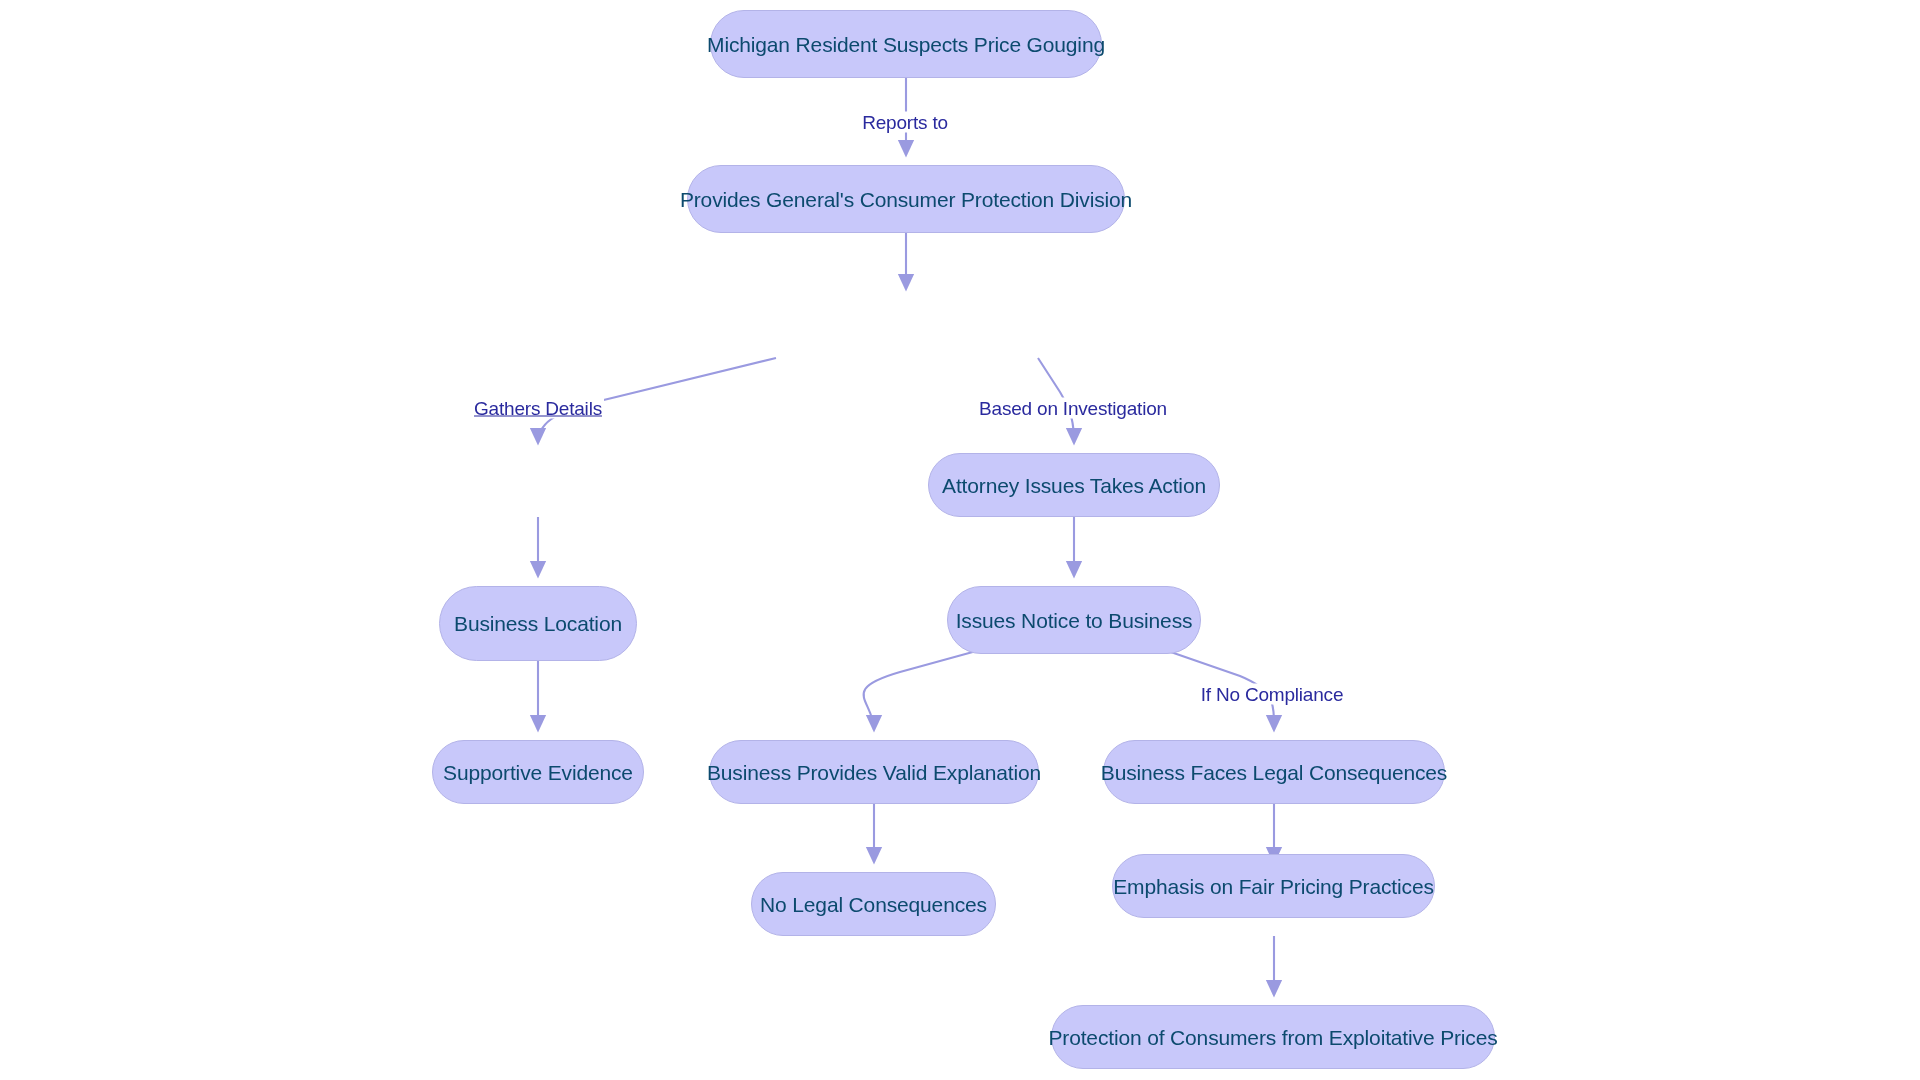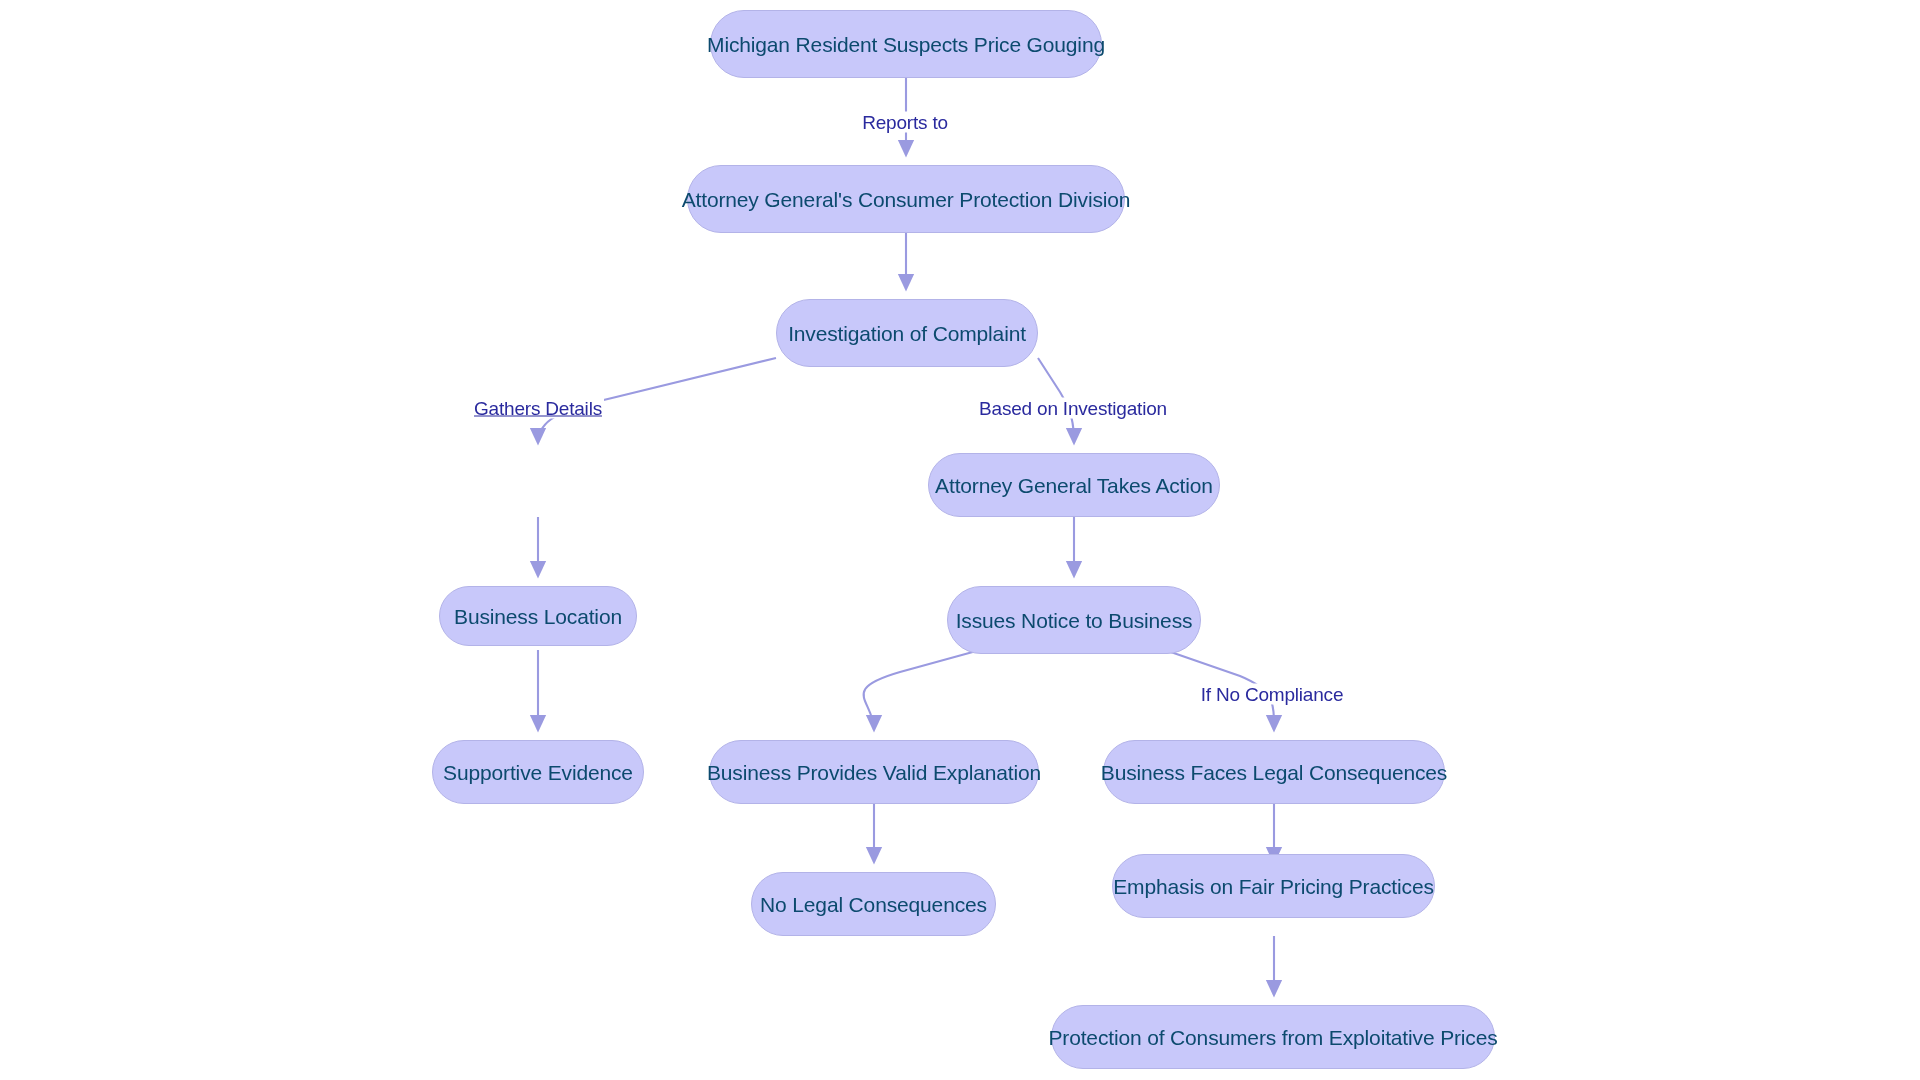--- a/index.html
+++ b/index.html
@@ -96,33 +96,30 @@
 
       <path d="M1274,936 L1274,995" marker-end="url(#arrowhead)"></path>
     </g>
   </svg>
 
   <div class="node" style="left:710px; top:10px; width:392px; height:68px;">
     <span class="node-label">Michigan Resident Suspects Price Gouging</span>
   </div>
 
   <div class="node" style="left:687px; top:165px; width:438px; height:68px;">
-    <span class="node-label">Attorney General's Consumer Protection Division</span>
-  </div>
-
-  <div class="node" style="left:776px; top:299px; width:262px; height:68px;">
-    <span class="node-label">Investigation of Complaint</span>
+    <span class="node-label">Provides General's Consumer Protection Division</span>
   </div>
 
 
+
   <div class="node" style="left:928px; top:453px; width:292px; height:64px;">
-    <span class="node-label">Attorney General Takes Action</span>
+    <span class="node-label">Attorney Issues Takes Action</span>
   </div>
 
-  <div class="node" style="left:439px; top:586px; width:198px; height:60px;">
+  <div class="node" style="left:439px; top:586px; width:198px; height:75px;">
     <span class="node-label">Business Location</span>
   </div>
 
   <div class="node" style="left:947px; top:586px; width:254px; height:68px;">
     <span class="node-label">Issues Notice to Business</span>
   </div>
 
   <div class="node" style="left:432px; top:740px; width:212px; height:64px;">
     <span class="node-label">Supportive Evidence</span>
   </div>

